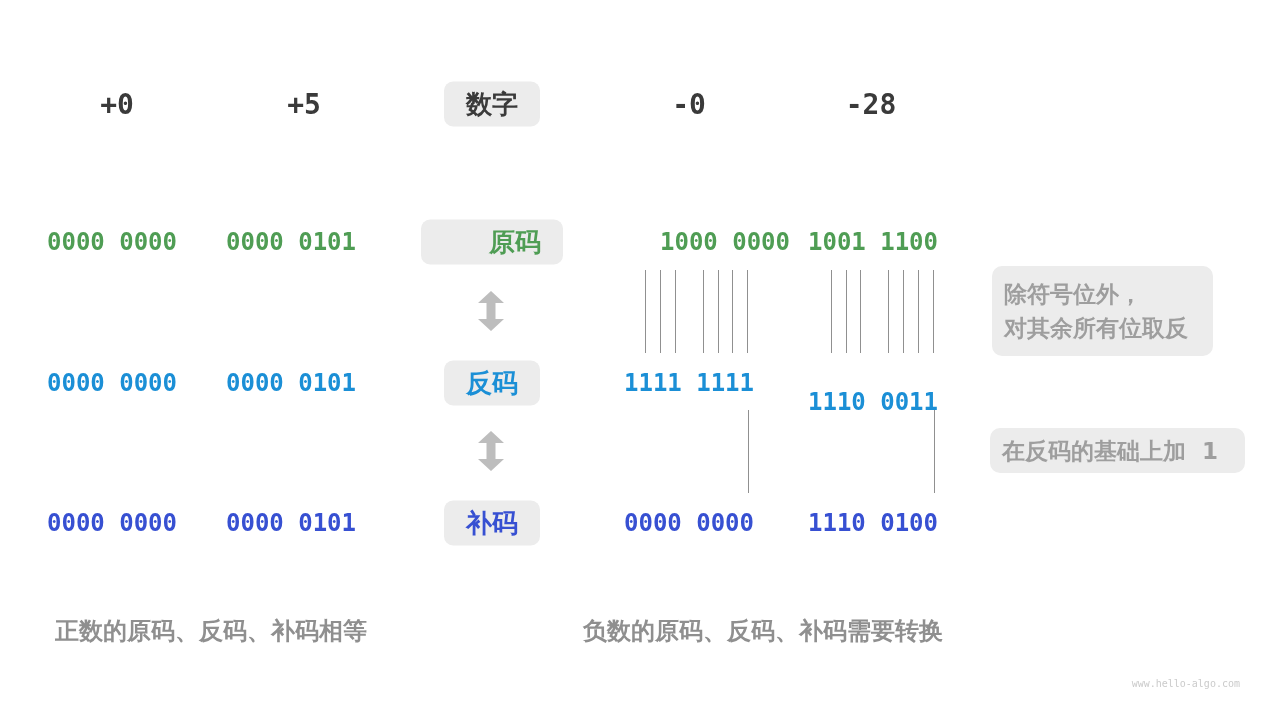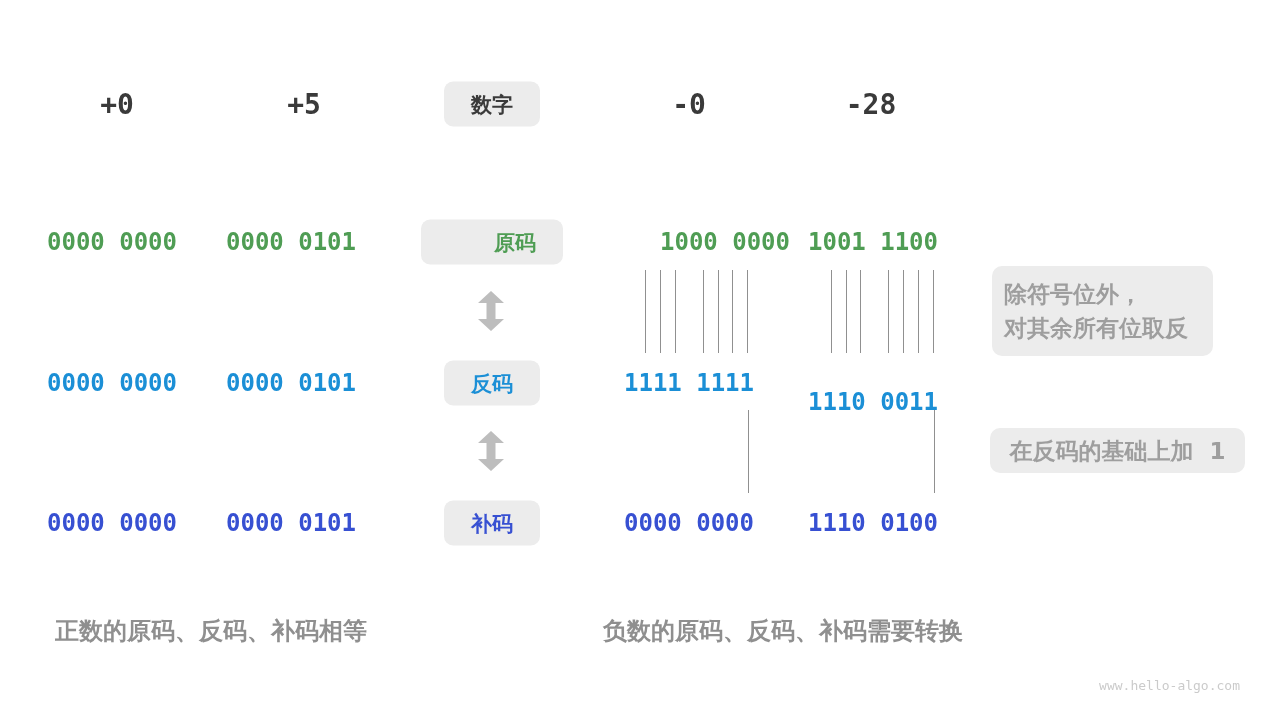--- a/index.html
+++ b/index.html
@@ -13,34 +13,34 @@
   .abs{position:absolute;}
   .ctr{transform:translate(-50%,-50%);}
   .mono{font-family:"DejaVu Sans Mono","Liberation Mono",monospace;}
   .num-header{font-size:28px;font-weight:bold;color:var(--ink);white-space:nowrap;}
   .bin{font-size:24px;font-weight:bold;white-space:nowrap;letter-spacing:0;}
   .bin.green{color:var(--green);}
   .bin.blue{color:var(--blue);}
   .bin.indigo{color:var(--indigo);}
   .badge{display:flex;align-items:center;justify-content:center;
          width:96px;height:45px;background:var(--badge-bg);border-radius:9px;
-         font-size:21px;font-weight:bold;white-space:nowrap;}
+         font-size:26px;font-weight:bold;white-space:nowrap;}
   .badge.ink{color:var(--ink);}
   .badge.green{color:var(--green);}
   .badge.blue{color:var(--blue);}
   .badge.indigo{color:var(--indigo);}
   .vline{position:absolute;width:1px;height:83px;background:var(--line);}
   .arrow{color:var(--arrow);}
   .note{position:absolute;background:var(--badge-bg);border-radius:10px;
         color:var(--note-text);font-weight:bold;font-size:23px;line-height:34px;
         display:flex;flex-direction:column;justify-content:center;
         padding:0 12px;box-sizing:border-box;white-space:pre;}
   .caption{position:absolute;color:var(--caption);font-weight:bold;font-size:24px;
            white-space:nowrap;transform:translateY(-50%);}
-  .watermark{position:absolute;color:var(--watermark);font-size:13px;white-space:nowrap;text-align:right;}
+  .watermark{position:absolute;color:var(--watermark);font-size:10px;white-space:nowrap;text-align:right;}
 </style>
 </head>
 <body>
 
 <div class="stage">
 
   <div class="abs ctr mono num-header" style="left:117px;top:104px;">+0</div>
   <div class="abs ctr mono num-header" style="left:304px;top:104px;">+5</div>
   <div class="abs ctr badge ink" style="left:492px;top:104px;">数字</div>
   <div class="abs ctr mono num-header" style="left:689px;top:104px;">-0</div>
@@ -97,22 +97,22 @@
   <div class="abs ctr mono bin indigo" style="left:112px;top:523px;">0000 0000</div>
   <div class="abs ctr mono bin indigo" style="left:291px;top:523px;">0000 0101</div>
   <div class="abs ctr badge indigo" style="left:492px;top:523px;">补码</div>
   <div class="abs ctr mono bin indigo" style="left:689px;top:523px;">0000 0000</div>
   <div class="abs ctr mono bin indigo" style="left:873px;top:523px;">1110 0100</div>
 
   <div class="note" style="left:992px;top:266px;width:221px;height:90px;">
     <span>除符号位外，</span>
     <span>对其余所有位取反</span>
   </div>
-  <div class="note" style="left:990px;top:428px;width:255px;height:45px;align-items:center;">
+  <div class="note" style="left:990px;top:428px;width:255px;height:45px;">
     <span>在反码的基础上加  1</span>
   </div>
 
   <div class="caption" style="left:55px;top:631px;">正数的原码、反码、补码相等</div>
-  <div class="caption" style="left:603px;top:631px;">负数的原码、反码、补码需要转换</div>
+  <div class="caption" style="left:583px;top:631px;">负数的原码、反码、补码需要转换</div>
 
   <div class="watermark mono" style="right:40px;top:678px;">www.hello-algo.com</div>
 
 </div>
 
 </body></html>

